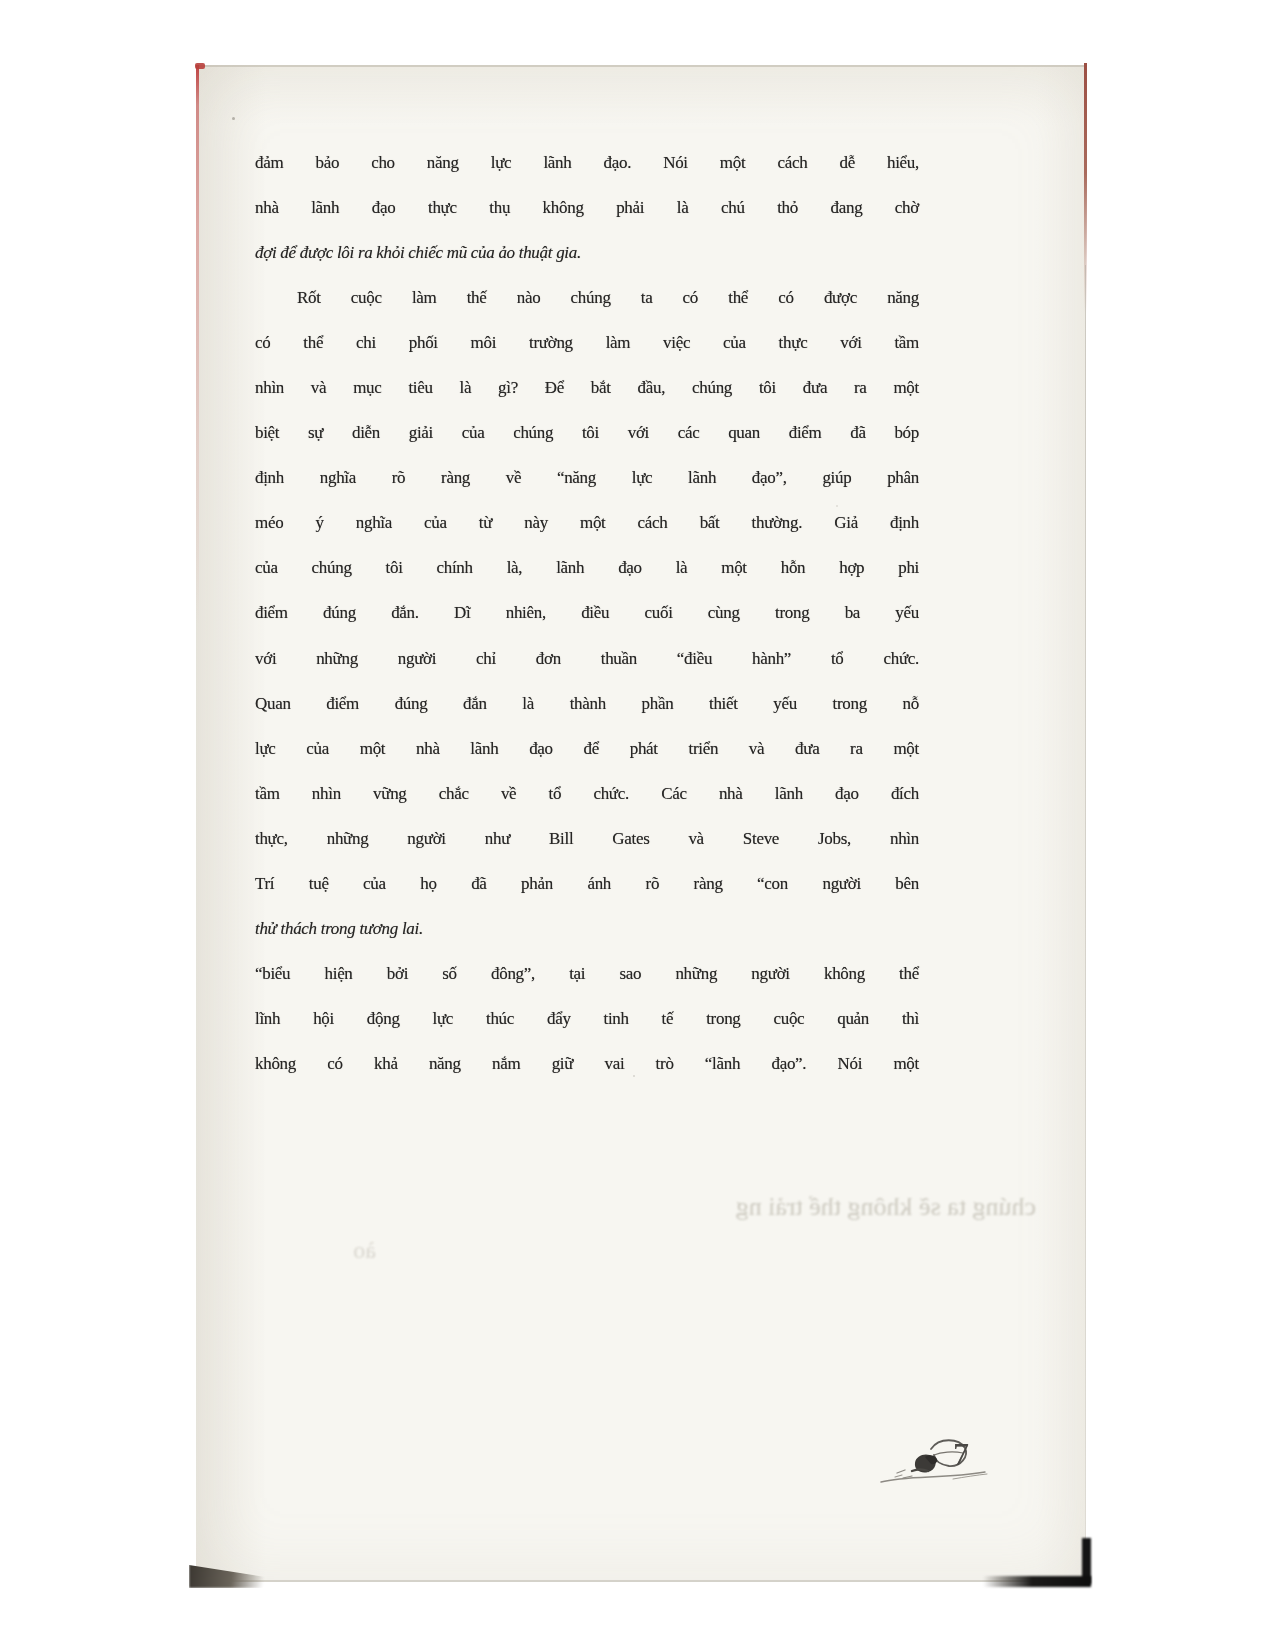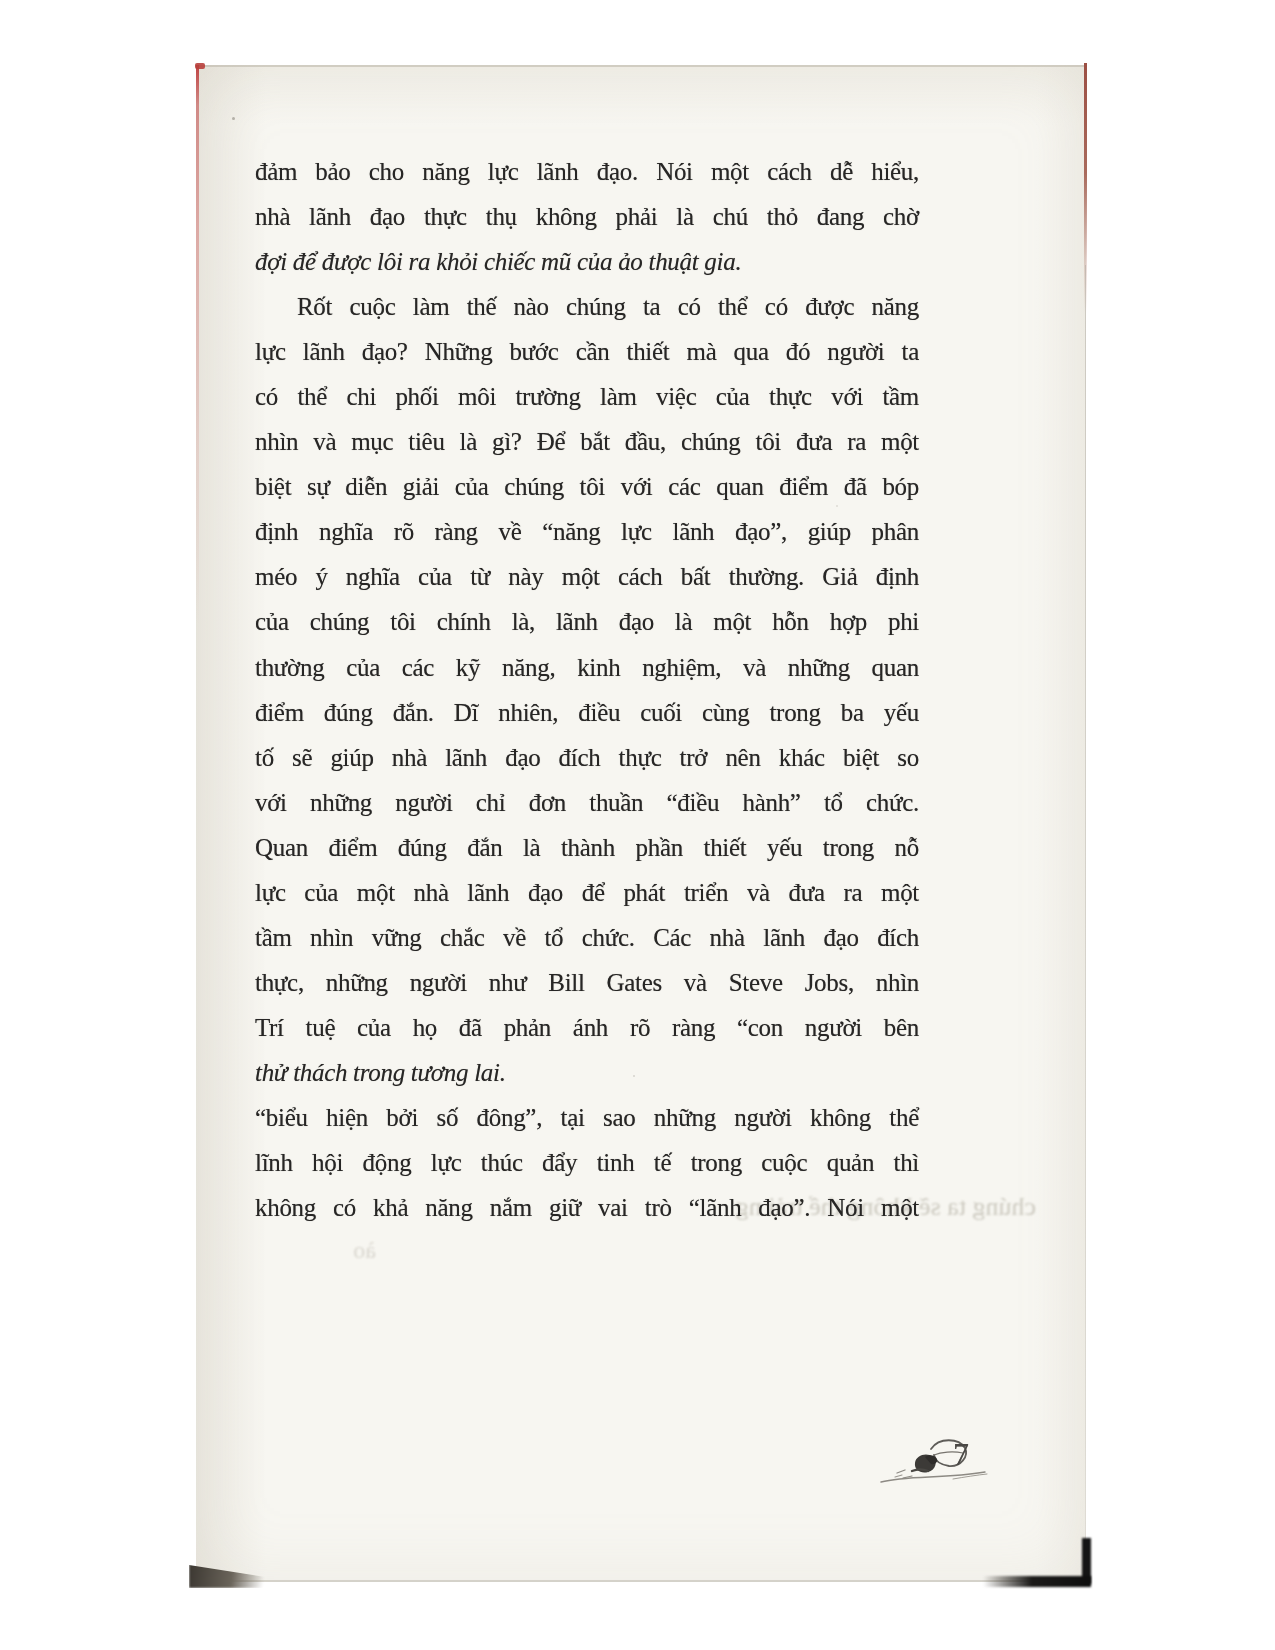--- a/index.html
+++ b/index.html
@@ -57,23 +57,23 @@
     position:absolute;right:-5px;bottom:-2px;width:9px;height:46px;background:#141414;filter:blur(0.8px);
   }
   .shadow-br-h{
     position:absolute;right:-5px;bottom:-5px;width:108px;height:11px;
     background:linear-gradient(270deg,#0e0e0e 0%,#1c1b1a 55%,rgba(60,57,52,0.55) 80%,rgba(60,57,52,0) 100%);
     filter:blur(0.8px);
   }
 
   
   .textblock{
-    position:absolute;left:59px;top:84px;width:664px;
+    position:absolute;left:59px;top:75px;width:664px;
     color:#272625;
-    font-size:25px;
+    font-size:17px;
     letter-spacing:-0.3px;
     text-shadow:0 0 0.7px rgba(50,48,45,0.55);
   }
   .line{
     height:45.05px;line-height:45.05px;
     text-align:justify;text-align-last:justify;
     white-space:nowrap;
   }
   .line.just{white-space:normal;}
   .line.end{text-align-last:left;white-space:nowrap;font-style:italic;}
@@ -125,30 +125,27 @@
     <div class="edge-bottom"></div>
 
     <div class="ghost">chúng ta sẽ không thể trải ng</div>
     <div class="ghost2">ào</div>
 
     <div class="textblock">
         <div class="line just">đảm bảo cho năng lực lãnh đạo. Nói một cách dễ hiểu,</div>
         <div class="line just">nhà lãnh đạo thực thụ không phải là chú thỏ đang chờ</div>
         <div class="line end">đợi để được lôi ra khỏi chiếc mũ của ảo thuật gia.</div>
         <div class="line just indent">Rốt cuộc làm thế nào chúng ta có thể có được năng</div>
-        <div class="line just">lực lãnh đạo? Những bước cần thiết mà qua đó người ta</div>
         <div class="line just">có thể chi phối môi trường làm việc của thực với tầm</div>
         <div class="line just">nhìn và mục tiêu là gì? Để bắt đầu, chúng tôi đưa ra một</div>
         <div class="line just">biệt sự diễn giải của chúng tôi với các quan điểm đã bóp</div>
         <div class="line just">định nghĩa rõ ràng về “năng lực lãnh đạo”, giúp phân</div>
         <div class="line just">méo ý nghĩa của từ này một cách bất thường. Giả định</div>
         <div class="line just">của chúng tôi chính là, lãnh đạo là một hỗn hợp phi</div>
-        <div class="line just">thường của các kỹ năng, kinh nghiệm, và những quan</div>
         <div class="line just">điểm đúng đắn. Dĩ nhiên, điều cuối cùng trong ba yếu</div>
-        <div class="line just">tố sẽ giúp nhà lãnh đạo đích thực trở nên khác biệt so</div>
         <div class="line just">với những người chỉ đơn thuần “điều hành” tổ chức.</div>
         <div class="line just">Quan điểm đúng đắn là thành phần thiết yếu trong nỗ</div>
         <div class="line just">lực của một nhà lãnh đạo để phát triển và đưa ra một</div>
         <div class="line just">tầm nhìn vững chắc về tổ chức. Các nhà lãnh đạo đích</div>
         <div class="line just">thực, những người như Bill Gates và Steve Jobs, nhìn</div>
         <div class="line just">Trí tuệ của họ đã phản ánh rõ ràng “con người bên</div>
         <div class="line end">thử thách trong tương lai.</div>
         <div class="line just">“biểu hiện bởi số đông”, tại sao những người không thể</div>
         <div class="line just">lĩnh hội động lực thúc đẩy tinh tế trong cuộc quản thì</div>
         <div class="line just">không có khả năng nắm giữ vai trò “lãnh đạo”. Nói một</div>

